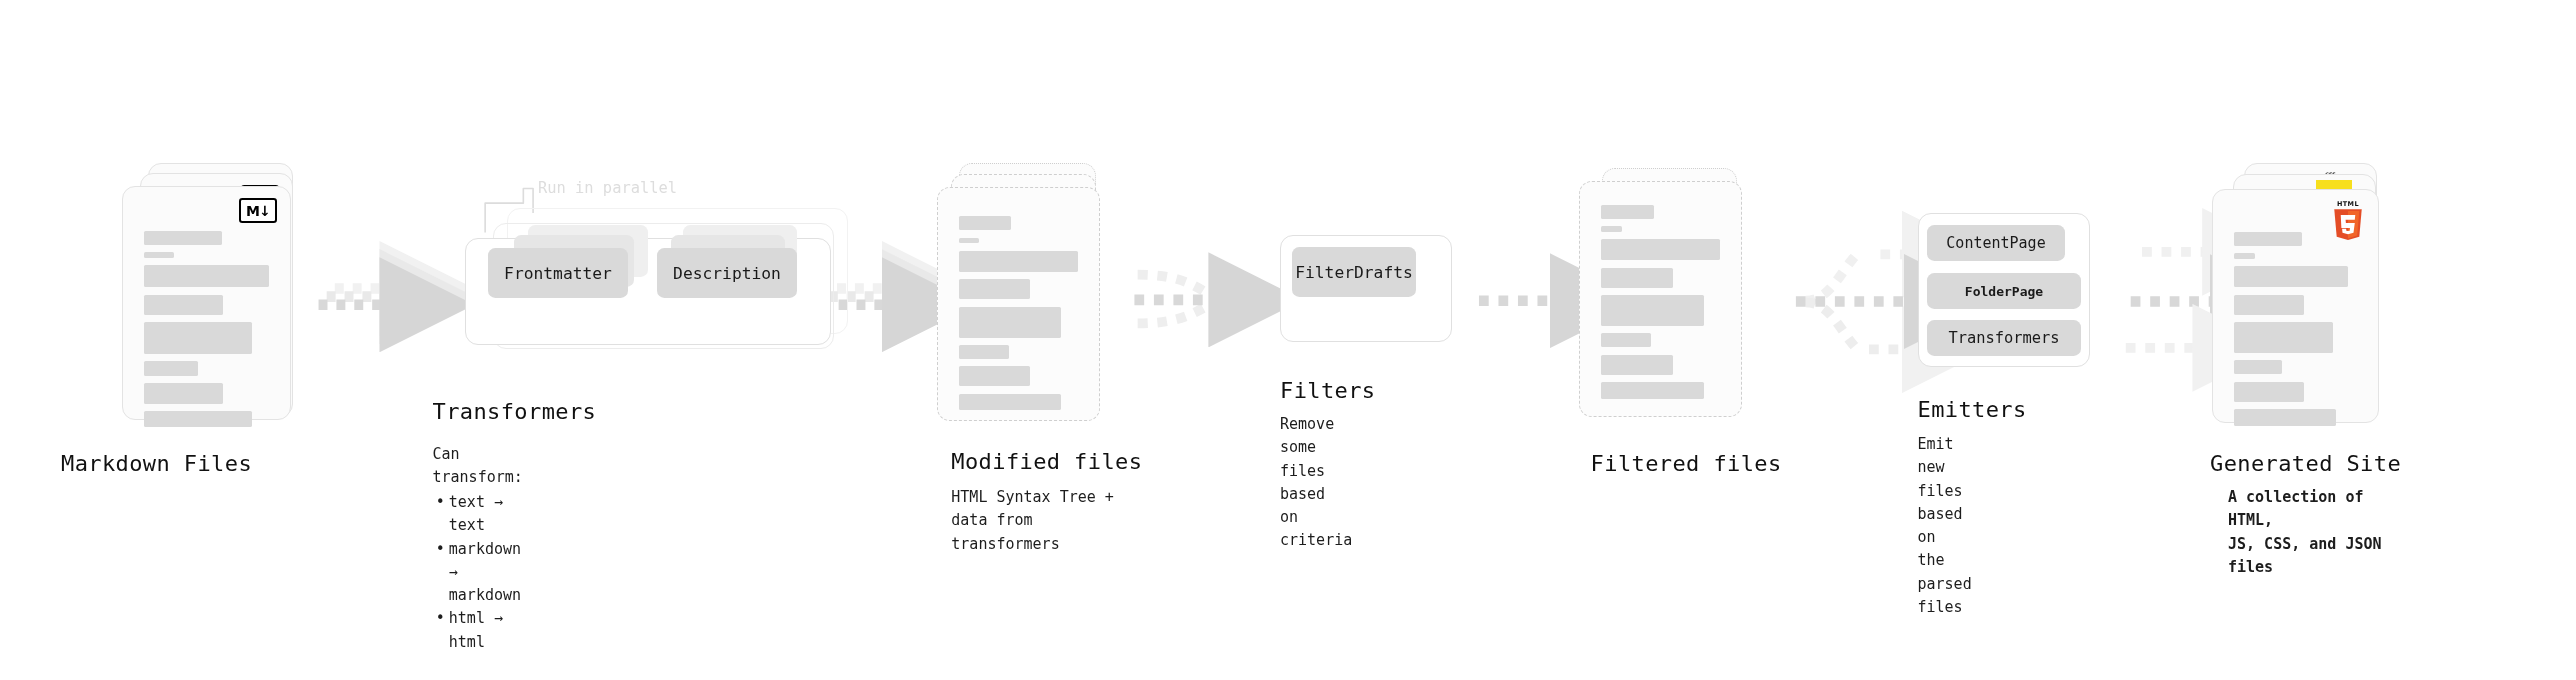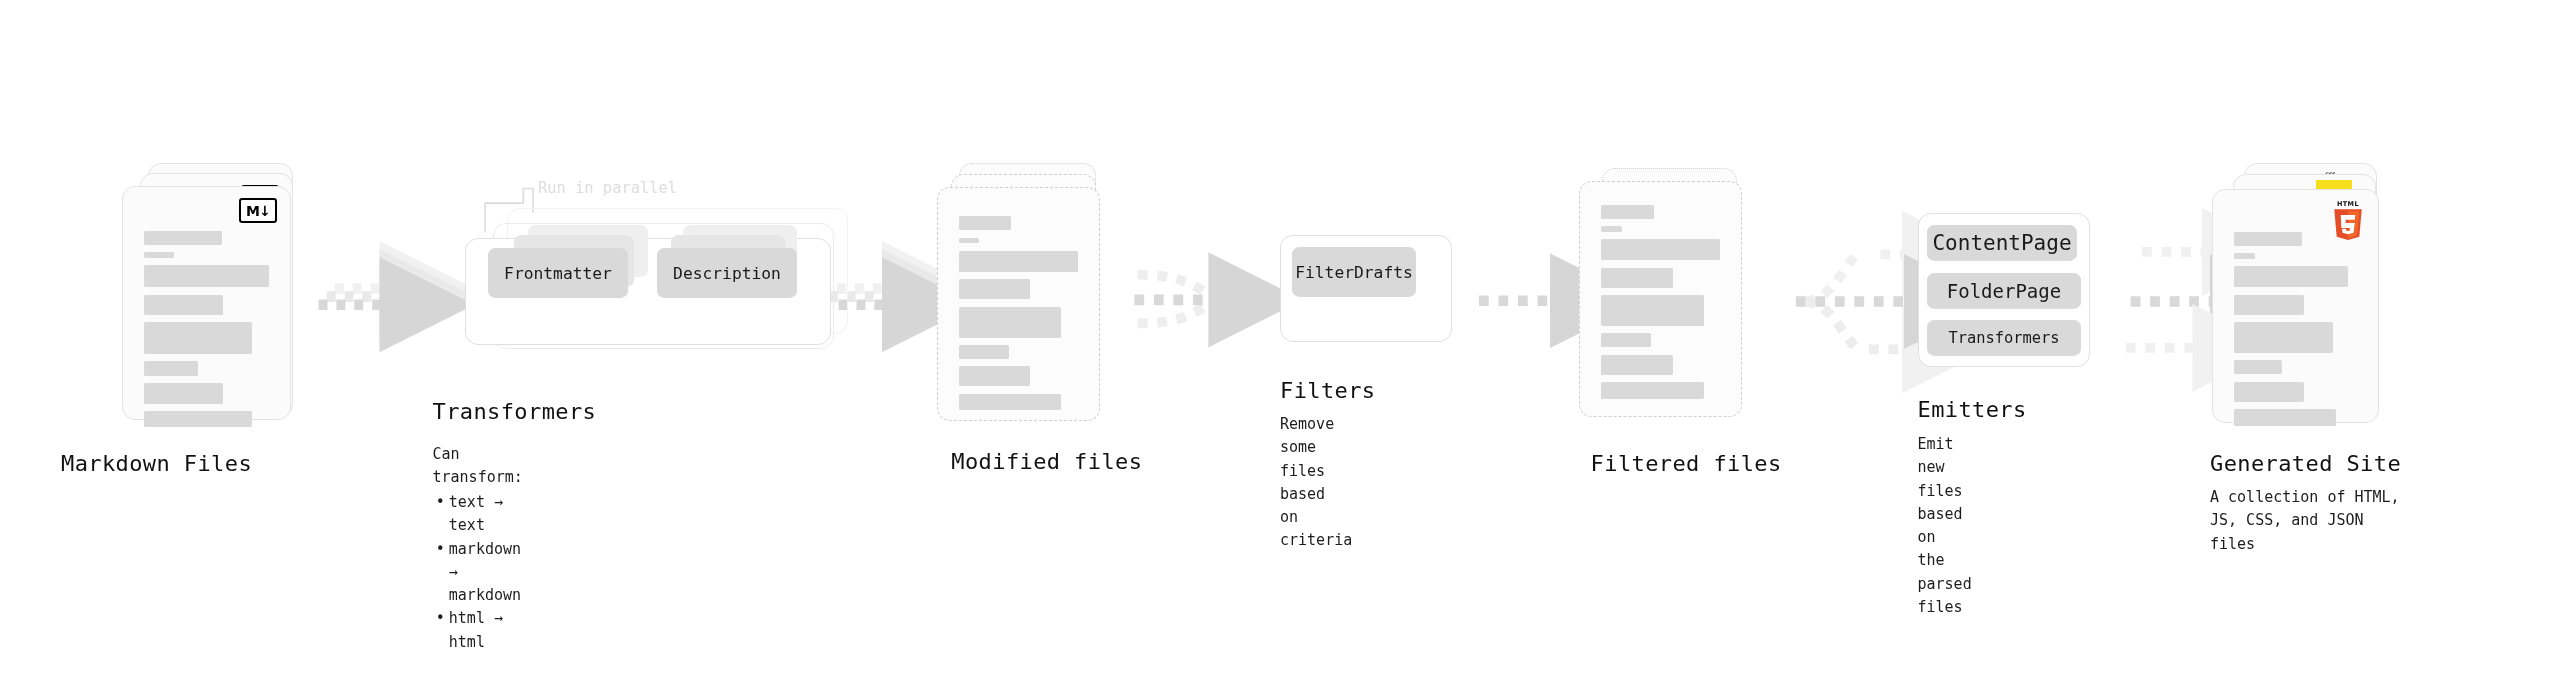--- a/index.html
+++ b/index.html
@@ -238,20 +238,22 @@
           <div class="bar" style="width:100%;height:21px;"></div>
           <div class="bar" style="width:60%;height:20.3px;"></div>
           <div class="bar" style="width:86%;height:31px;"></div>
           <div class="bar" style="width:42%;height:14px;"></div>
           <div class="bar" style="width:60%;height:20.3px;"></div>
           <div class="bar" style="width:86%;height:16.3px;"></div>
         </div>
       </div>
     </div>
     <div class="title" style="left:16.3px;top:286px;">Modified files</div>
+    <div class="desc" style="left:16.3px;top:323px;">HTML Syntax Tree +
+data from transformers</div>
   </div>
 
   <div class="node" style="left:1251px;top:163px;">
     <div class="groupbox" style="left:29px;top:72px;width:172px;height:107px;"></div>
     <div class="chip" style="left:41px;top:84px;width:124px;height:50px;font-size:16.3px;">FilterDrafts</div>
     <div class="title" style="left:29px;top:215px;">Filters</div>
     <div class="desc" style="left:29px;top:250px;">Remove some files based
 on criteria</div>
   </div>
 
@@ -269,22 +271,22 @@
           <div class="bar" style="width:60%;height:20.3px;"></div>
           <div class="bar" style="width:86%;height:16.3px;"></div>
         </div>
       </div>
     </div>
     <div class="title" style="left:14.6px;top:288px;">Filtered files</div>
   </div>
 
   <div class="node" style="left:1885px;top:163px;">
     <div class="groupbox" style="left:32.5px;top:50px;width:172px;height:154px;"></div>
-    <div class="chip" style="left:42px;top:62px;width:150px;height:36px;font-size:21px;">ContentPage</div>
-    <div class="chip" style="left:42px;top:110px;width:154px;height:36px;font-size:19px;">FolderPage</div>
+    <div class="chip" style="left:42px;top:62px;width:138px;height:36px;font-size:15px;">ContentPage</div>
+    <div class="chip" style="left:42px;top:110px;width:154px;height:36px;font-size:13px;font-weight:bold;">FolderPage</div>
     <div class="chip" style="left:42px;top:157px;width:154px;height:36px;font-size:15.4px;">Transformers</div>
     <div class="title" style="left:32.5px;top:234px;">Emitters</div>
     <div class="desc" style="left:32.5px;top:270px;">Emit new files based on
 the parsed files</div>
   </div>
 
   <div class="node" style="left:2210px;top:163px;">
     <div class="doc-stack" style="width:203px;height:268px;">
       <div class="doc" style="left:34px;top:0px;width:133px;height:236px;">
         <svg class="css-badge" viewBox="0 0 28 12">
@@ -308,18 +310,18 @@
           <div class="bar" style="width:93%;height:21px;"></div>
           <div class="bar" style="width:57%;height:20.3px;"></div>
           <div class="bar" style="width:81%;height:31px;"></div>
           <div class="bar" style="width:39%;height:14px;"></div>
           <div class="bar" style="width:57%;height:20.3px;"></div>
           <div class="bar" style="width:83%;height:16.3px;"></div>
         </div>
       </div>
     </div>
     <div class="title" style="left:0px;top:288px;">Generated Site</div>
-    <div class="desc" style="left:0px;top:323px;">A collection of HTML,
+    <div class="desc" style="left:18px;top:323px;font-weight:bold;">A collection of HTML,
 JS, CSS, and JSON files</div>
   </div>
 
 </div>
 
 
 </body></html>

